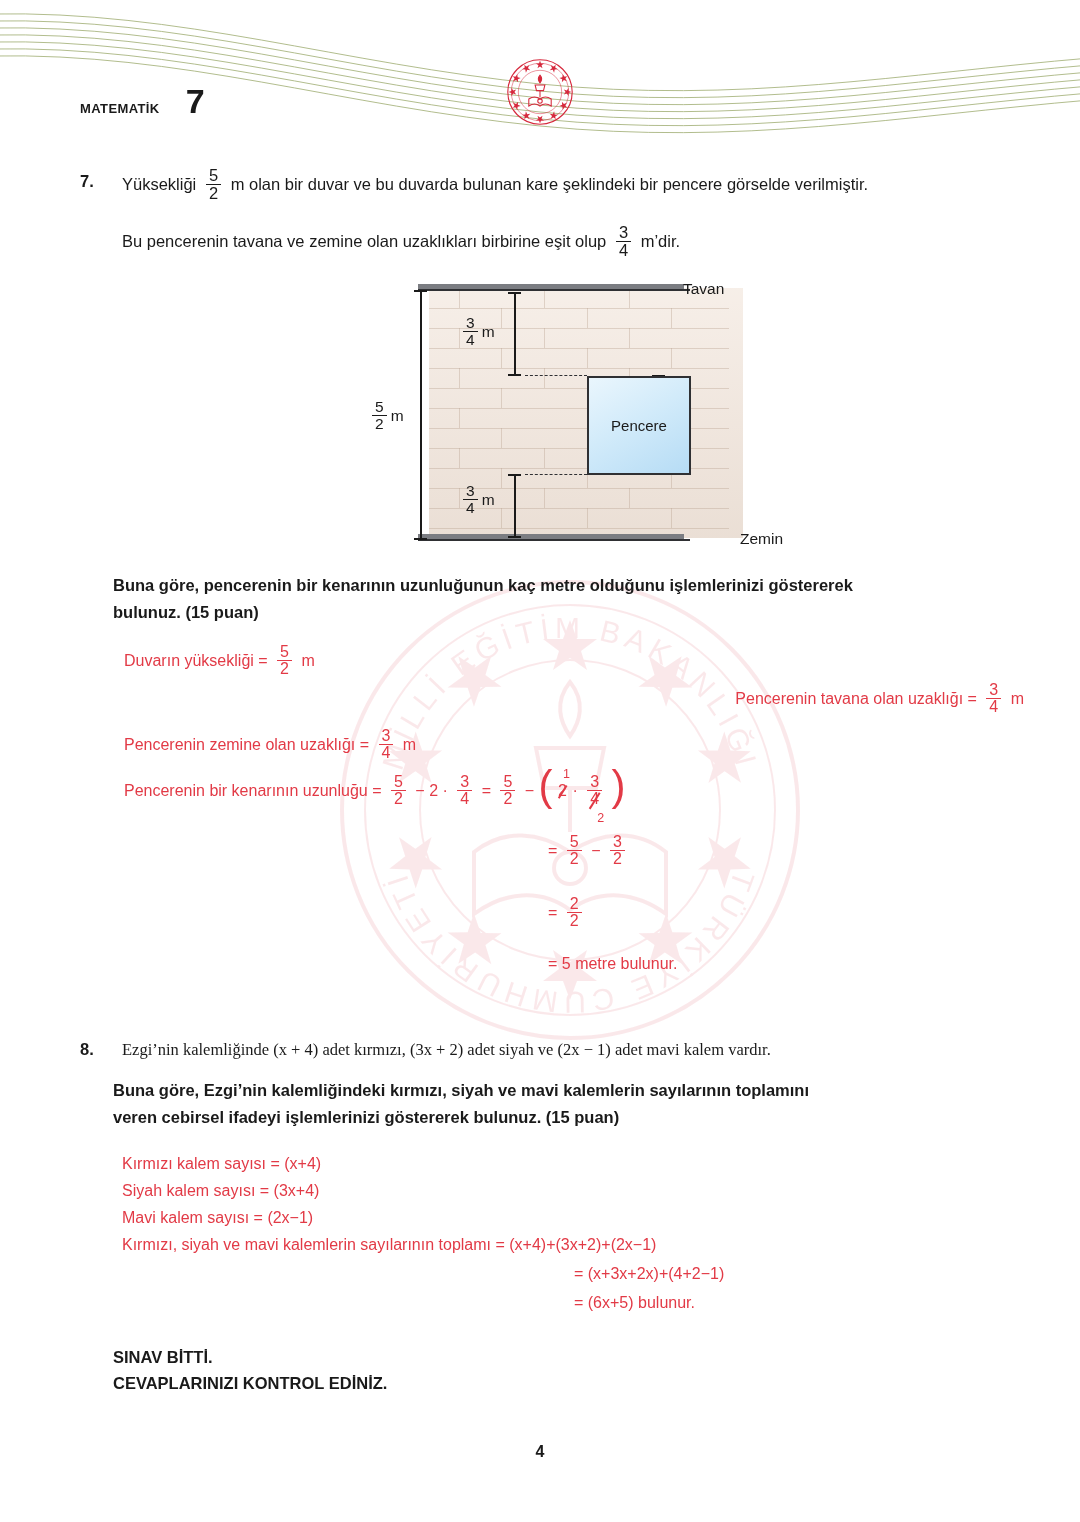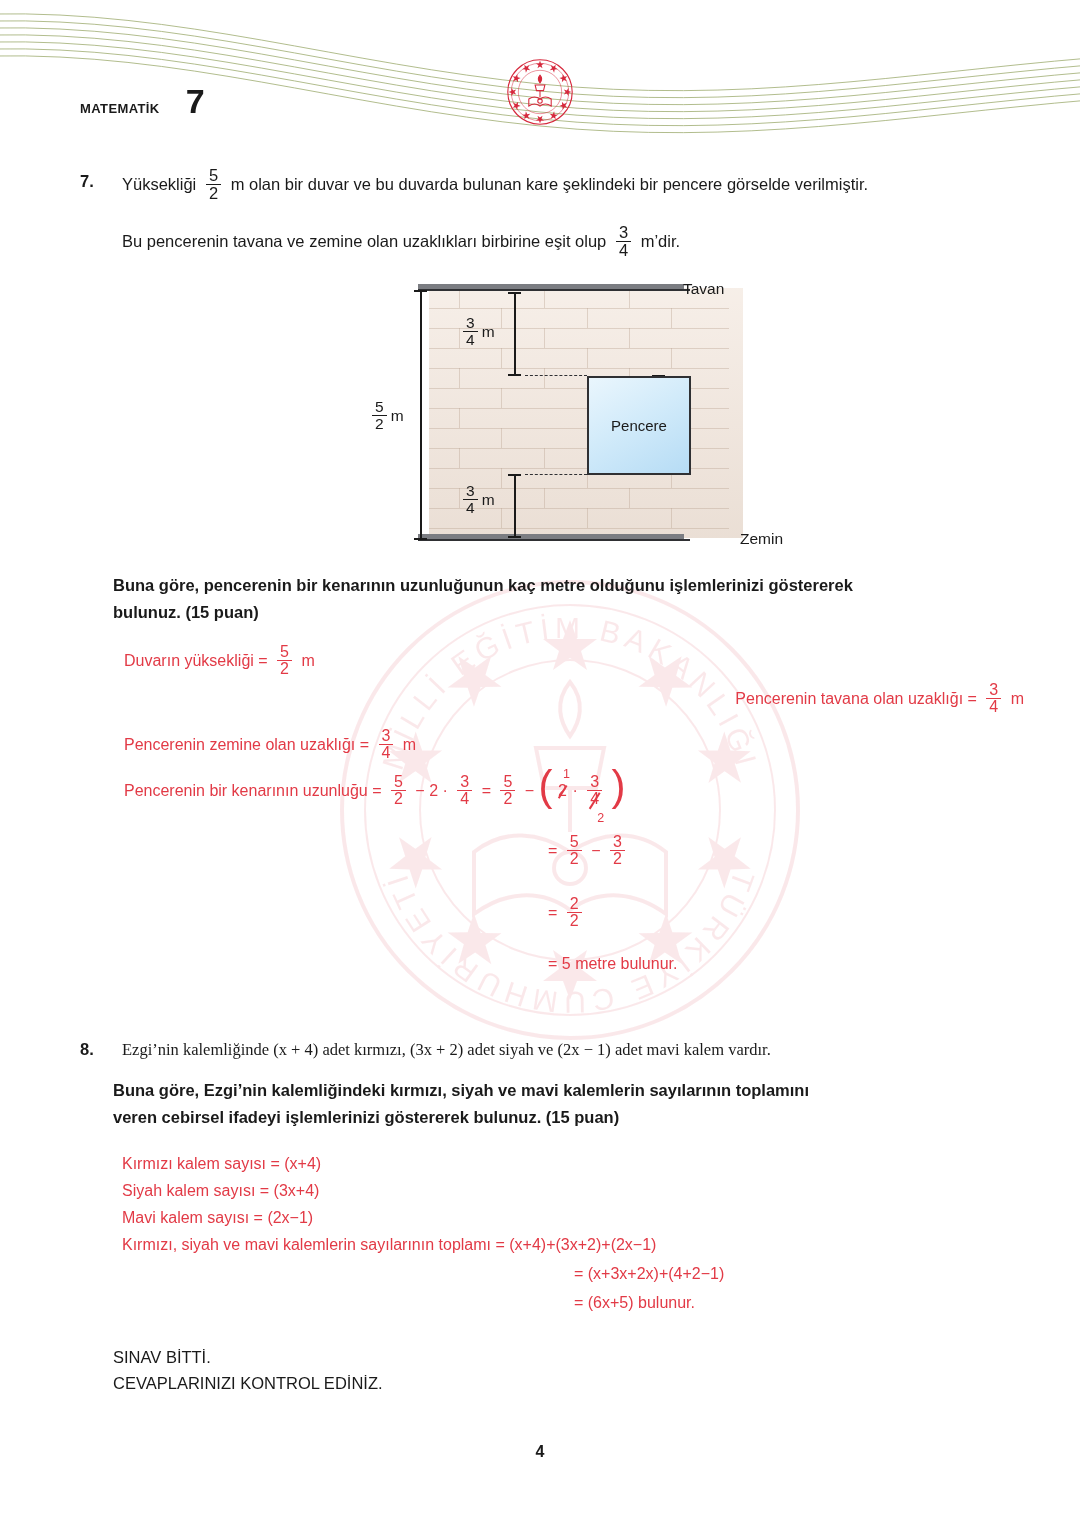--- a/index.html
+++ b/index.html
@@ -220,21 +220,21 @@
   .side-label {
     position: absolute;
     font-size: 15.5px;
     white-space: nowrap;
   }
 
   .footer-note {
     position: absolute;
     left: 113px;
     font-size: 16.5px;
-    font-weight: normal;
+    font-weight: bold;
     line-height: 1.55;
   }
   .page-no {
     position: absolute;
     top: 1443px;
     left: 0;
     width: 1080px;
     text-align: center;
     font-size: 16px;
     font-weight: bold;

